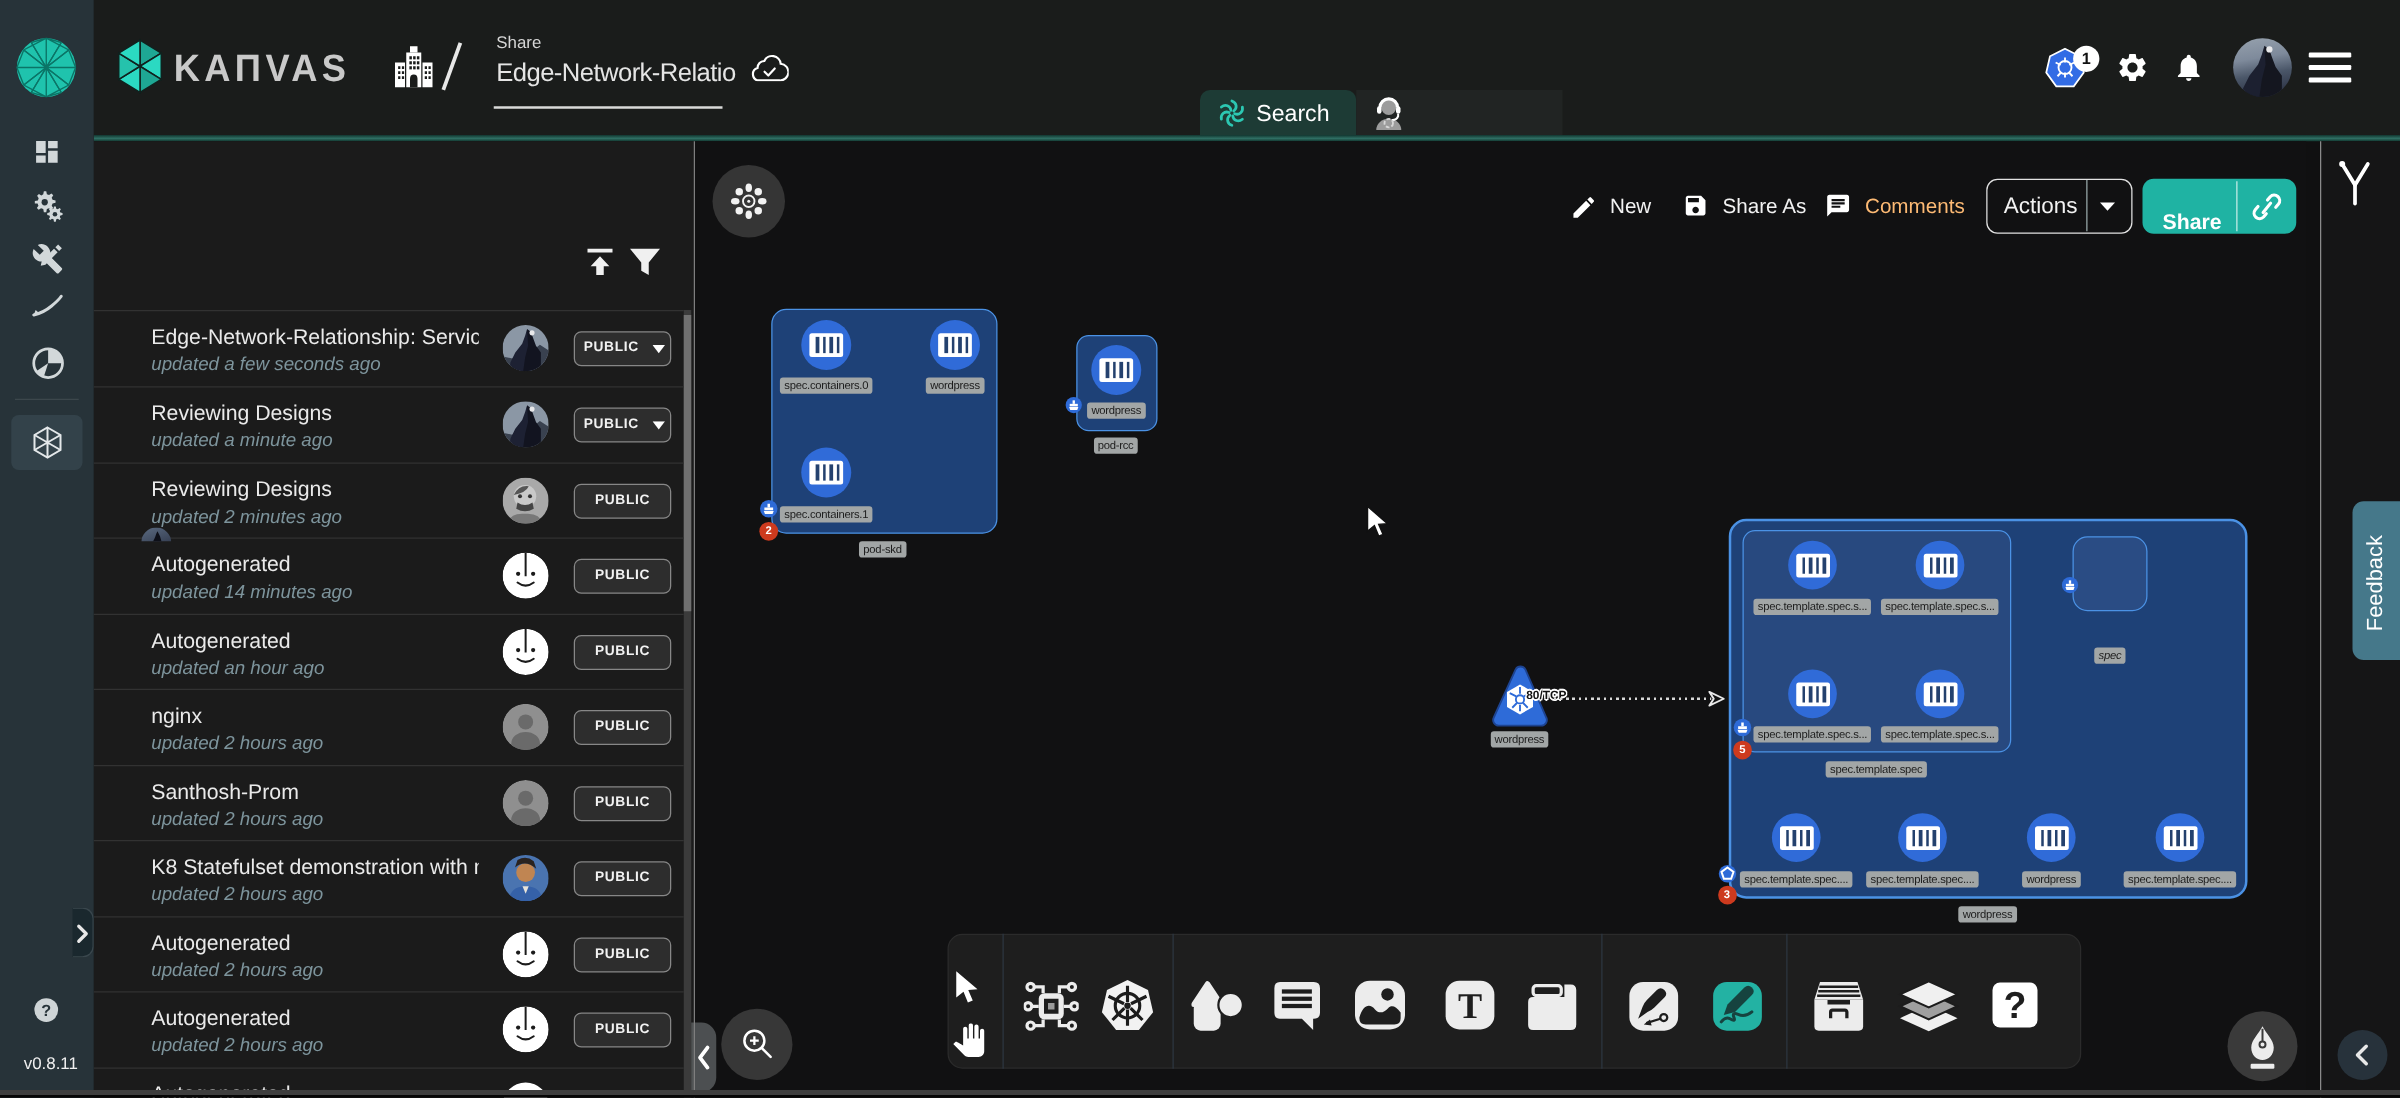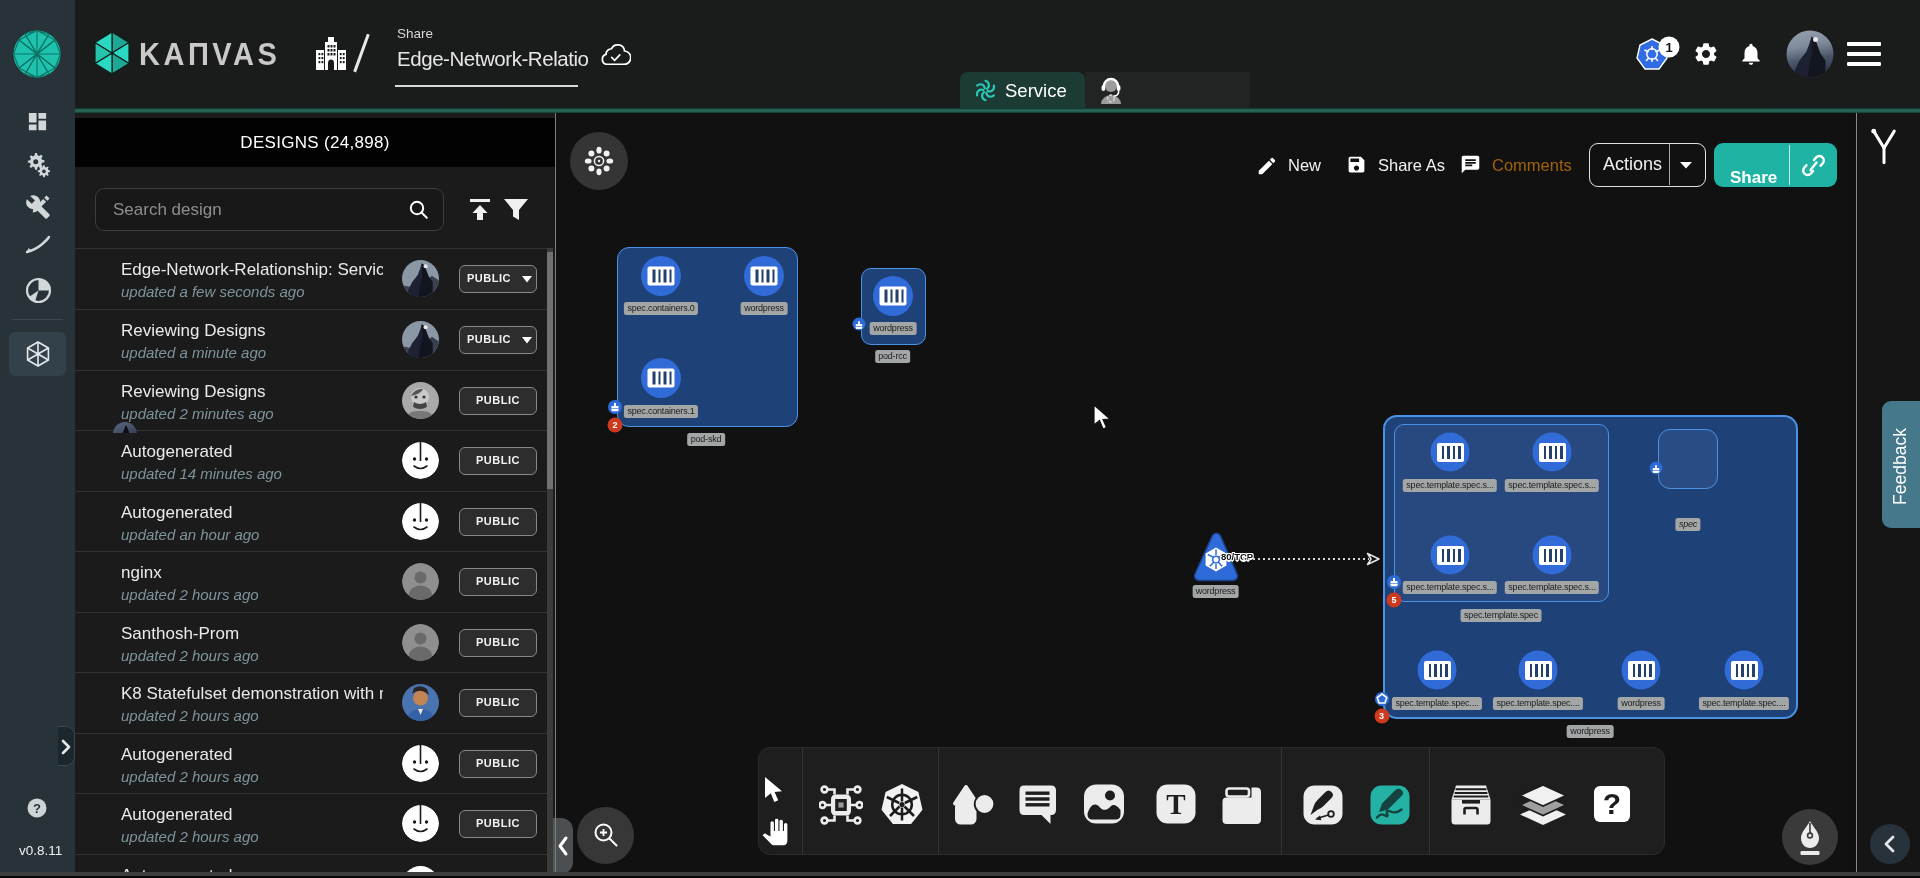--- a/index.html
+++ b/index.html
@@ -116,44 +116,36 @@
 <svg class="abs" style="left:898px;top:78px" width="25" height="25" viewBox="0 0 25 25">
  <g fill="none" stroke="#2cc7b2" stroke-width="2.2" stroke-linecap="round">
   <path d="M12.5 2.8 C16.5 4.2 17 8.5 14 10.8" transform="rotate(0 12.5 12.5)"></path>
   <path d="M12.5 2.8 C16.5 4.2 17 8.5 14 10.8" transform="rotate(60 12.5 12.5)"></path>
   <path d="M12.5 2.8 C16.5 4.2 17 8.5 14 10.8" transform="rotate(120 12.5 12.5)"></path>
   <path d="M12.5 2.8 C16.5 4.2 17 8.5 14 10.8" transform="rotate(180 12.5 12.5)"></path>
   <path d="M12.5 2.8 C16.5 4.2 17 8.5 14 10.8" transform="rotate(240 12.5 12.5)"></path>
   <path d="M12.5 2.8 C16.5 4.2 17 8.5 14 10.8" transform="rotate(300 12.5 12.5)"></path>
  </g>
 </svg>
-<span class="abs" style="left:930px;top:80px;font-size:18.5px;color:#fff;">Service</span>
+<span class="abs" style="left:930px;top:80px;font-size:18.5px;color:#fff;">Search</span>
 <div class="abs" style="left:1010px;top:72px;width:165px;height:36px;background:#212423;"></div>
 <svg class="abs" style="left:1022px;top:76px" width="28" height="30" viewBox="0 0 28 30">
  <circle cx="14" cy="10" r="6" fill="#9c9c9c"></circle>
  <path d="M4 28 a10 9 0 0 1 20 0 z" fill="#9c9c9c"></path>
  <path d="M7 10 a7 7 0 0 1 14 0" fill="none" stroke="#fff" stroke-width="2.6"></path>
  <rect x="4.6" y="9" width="3.6" height="6" rx="1.8" fill="#fff"></rect>
  <rect x="19.8" y="9" width="3.6" height="6" rx="1.8" fill="#fff"></rect>
  <path d="M21.5 15 v2 a5 5 0 0 1-5 3" fill="none" stroke="#fff" stroke-width="1.6"></path>
  <circle cx="14" cy="22.5" r="3.4" fill="none" stroke="#d6d6d6" stroke-width="1.5" stroke-dasharray="3 1.6"></circle>
 </svg>
 <span class="abs" style="left:1057px;top:80px;font-size:18.5px;color:#e6e6e6;margin-top:48px;">Operate</span>
 </div>
 <div id="hline"></div>
 <div id="panel">
-<div class="abs" style="left:0;top:5px;width:480px;height:49px;background:#020202;color:#fff;font-size:17px;letter-spacing:0.3px;text-align:center;line-height:49px;">DESIGNS (24,898)</div>
-
-<div class="abs" style="left:20px;top:75px;width:349px;height:43px;background:#181818;border:1px solid #3d3d3d;border-radius:9px;">
- <span style="position:absolute;left:17px;top:11px;font-size:17px;color:#8e8e8e;">Search design</span>
- <svg style="position:absolute;right:13px;top:10px" width="22" height="22" viewBox="0 0 22 22">
-          <circle cx="9" cy="9" r="6.2" fill="none" stroke="#fff" stroke-width="2"></circle>
-          <path d="M13.8 13.8 l5 5" stroke="#fff" stroke-width="2" stroke-linecap="round"></path>
-        </svg>
-</div>
+
 
 <svg class="abs" style="left:393px;top:85px" width="24" height="24" viewBox="0 0 24 24">
  <path d="M2 2.5 h20" stroke="#f0f0f0" stroke-width="3"></path>
  <path d="M12 7 l7.5 8 h-4.5 v7 h-6 v-7 h-4.5 z" fill="#f0f0f0"></path>
 </svg>
 
 <svg class="abs" style="left:428px;top:85px" width="26" height="23" viewBox="0 0 26 23">
  <path d="M1 1 h24 l-9 11 v10 l-6-3.5 v-6.5 z" fill="#f0f0f0"></path>
 </svg>
 
@@ -324,21 +316,21 @@
         <path fill="#fff" d="M3 17.25V21h3.75L17.81 9.94l-3.75-3.75L3 17.25zM20.71 7.04c.39-.39.39-1.02 0-1.41l-2.34-2.34a.996.996 0 0 0-1.41 0l-1.83 1.83 3.75 3.75 1.83-1.83z"></path>
       </svg>
 <span class="abs" style="left:1288px;top:156px;font-size:16.5px;color:#f2f2f2;">New</span>
 <svg class="abs" style="left:1346px;top:154px" width="21" height="21" viewBox="0 0 24 24">
         <path fill="#fff" d="M17 3H5c-1.11 0-2 .9-2 2v14c0 1.1.89 2 2 2h14c1.1 0 2-.9 2-2V7l-4-4zm-5 16c-1.66 0-3-1.34-3-3s1.34-3 3-3 3 1.34 3 3-1.34 3-3 3zm3-10H5V5h10v4z"></path>
       </svg>
 <span class="abs" style="left:1378px;top:156px;font-size:16.5px;color:#f2f2f2;">Share As</span>
 <svg class="abs" style="left:1460px;top:154px" width="21" height="21" viewBox="0 0 24 24">
         <path fill="#fff" d="M20 2H4c-1.1 0-2 .9-2 2v18l4-4h14c1.1 0 2-.9 2-2V4c0-1.1-.9-2-2-2zM6 9h12v2H6V9zm8 5H6v-2h8v2zm4-6H6V6h12v2z"></path>
       </svg>
-<span class="abs" style="left:1492px;top:156px;font-size:16.5px;color:#a16207;">Comments</span>
+<span class="abs" style="left:1492px;top:156px;font-size:16.5px;color:#fdba74;">Comments</span>
 <div class="abs" style="left:1589px;top:143px;width:117px;height:44px;border:1.5px solid #e2e2e2;border-radius:9px;">
  <span style="position:absolute;left:13px;top:10px;font-size:18px;color:#f2f2f2;">Actions</span>
  <div style="position:absolute;left:79px;top:0;width:1px;height:41px;background:#9aa;"></div>
  <svg style="position:absolute;left:89px;top:17px" width="14" height="9" viewBox="0 0 14 9">
           <path d="M1 1 l6 6.5 6-6.5z" fill="#fff"></path>
         </svg>
 </div>
 <div class="abs" style="left:1714px;top:143px;width:123px;height:44px;background:#1fb3a3;border-radius:9px;">
  <span style="position:absolute;left:16px;top:25px;font-size:17px;font-weight:bold;color:#fff;">Share</span>
  <div style="position:absolute;left:75px;top:2px;width:1px;height:40px;background:rgba(255,255,255,0.75);"></div>

